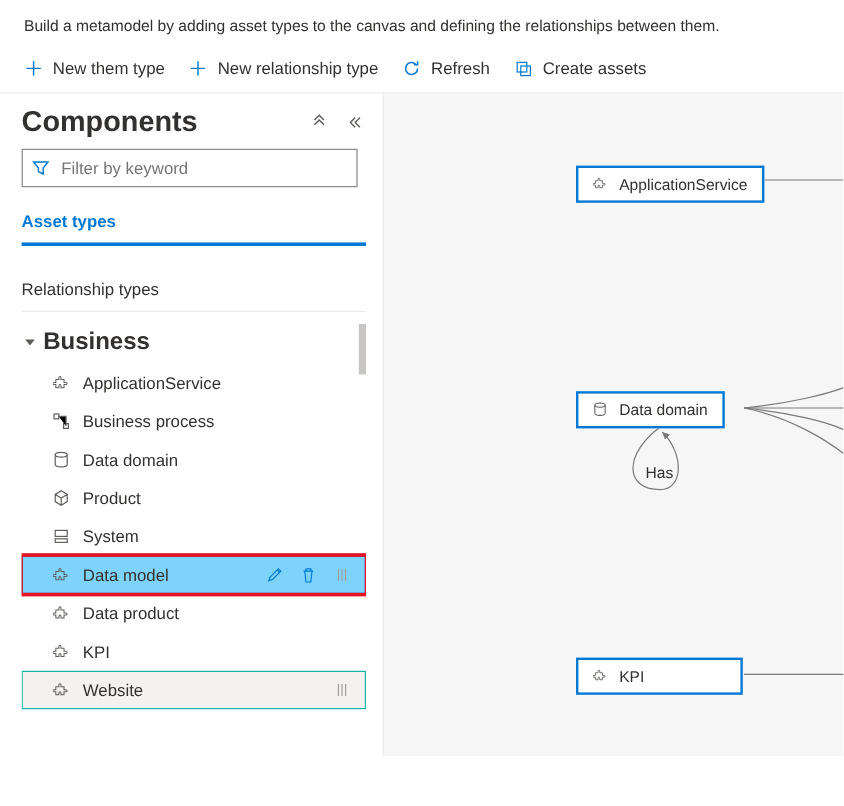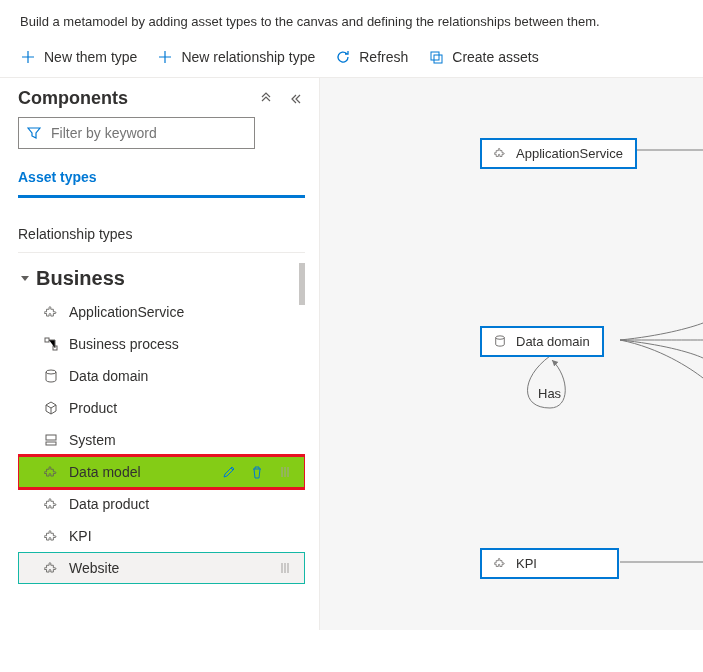--- a/index.html
+++ b/index.html
@@ -26,27 +26,27 @@
     color: #323130; cursor: pointer; padding: 2px 0;
   }
   .tbtn svg { color: #0078d4; }
   .body { display: flex; height: calc(672px - 120px); }
   .side {
     width: 320px; border-right: 1px solid #edebe9;
     padding: 6px 14px 0 18px; position: relative;
   }
   .components-h {
     display: flex; align-items: center; justify-content: space-between;
-    font-size: 18px; font-weight: 600; padding: 4px 0 8px 0; text-align: right;
+    font-size: 24px; font-weight: 600; padding: 4px 0 8px 0; text-align: right;
   }
   .chdrs { display:flex; gap:18px; color:#605e5c;}
   .filter {
     display: flex; align-items:center; gap:8px;
     border: 1px solid #8a8886; height: 32px; padding: 0 8px;
-    color: #605e5c; margin-bottom: 14px; width: 237px;
+    color: #605e5c; margin-bottom: 14px; width: 280px;
   }
   .tabs { display:flex; gap:22px; border-bottom:1px solid #edebe9; margin-bottom:10px;flex-direction:column;}
   .tab { padding: 6px 0 10px 0; cursor:pointer; color:#323130;}
   .tab.active { color:#0078d4; font-weight:600; border-bottom:3px solid #0078d4; }
   .tree { overflow:auto; height: calc(100% - 135px); position:relative; }
   .scrollbar-track {
     position:absolute; right:0; top:0; width:6px; height:100%;
   }
   .scrollbar-thumb {
     position:absolute; top:0; width:6px; height:42px; background:#c8c6c4;
@@ -55,21 +55,21 @@
     display:flex; align-items:center; gap:6px;
     font-weight:600; font-size:20px; padding:4px 0 6px 2px; cursor:pointer;
   }
   .item {
     display:flex; align-items:center; gap:10px;
     padding: 7px 6px 7px 24px; cursor:grab;
     border:1px solid transparent;
   }
   .item .icn { width:16px; height:16px; color:#605e5c; display:flex; align-items:center; justify-content:center;}
   .item.selected {
-    background:#84cc16; border:1px solid #0078d4;
+    background:#7dd3fc; border:1px solid #0078d4;
   }
   .item.highlight {
     outline: 3px solid #e81123; outline-offset: -1px;
   }
   .item.hover { background:#f3f2f1; }
   .item-actions { margin-left:auto; display:flex; gap:14px; padding-right:6px; color:#0078d4;}
   .drag-handle { color:#a19f9d; }
   .canvas {
     flex:1; background:#f6f6f6; position:relative; overflow:hidden;
   }

